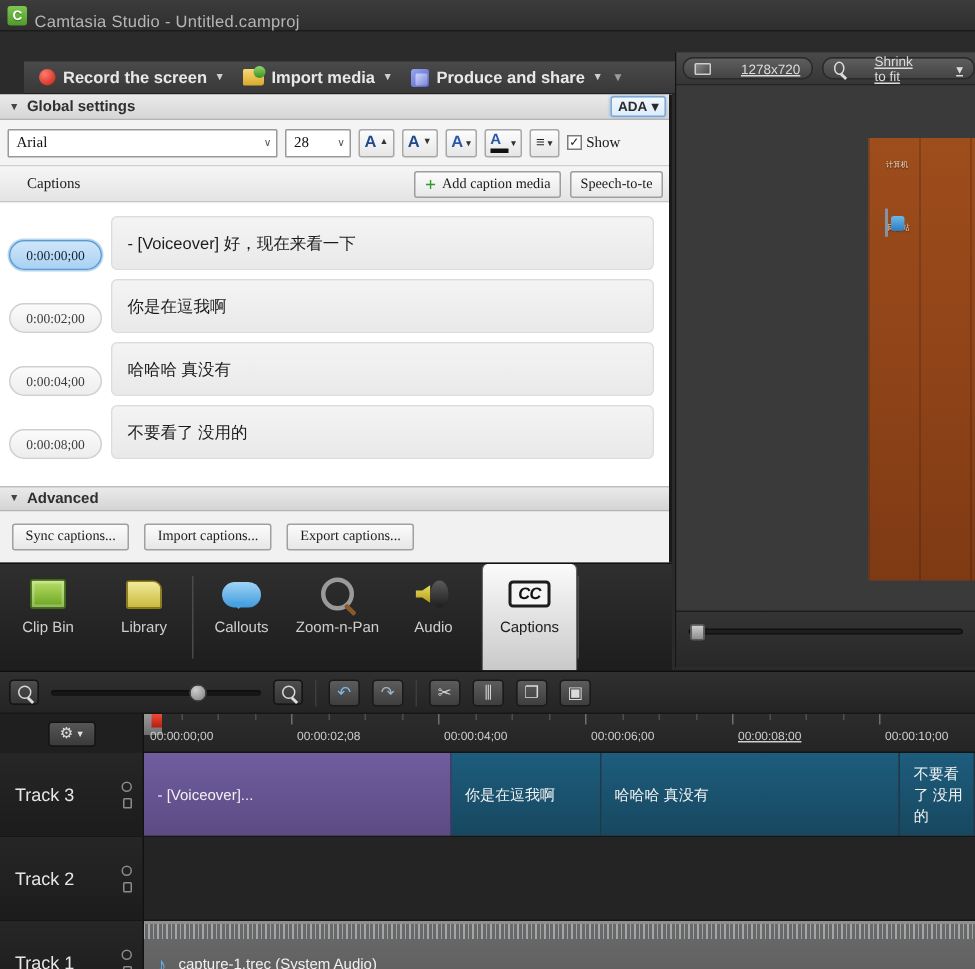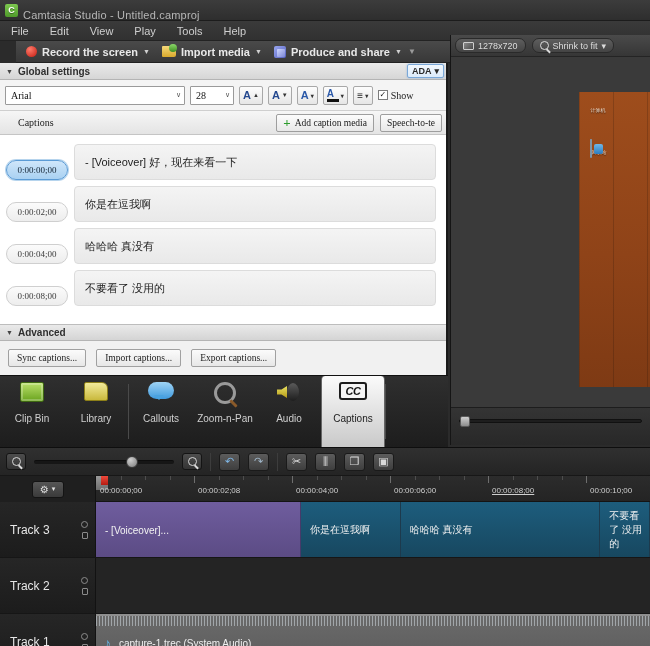--- a/index.html
+++ b/index.html
@@ -174,21 +174,21 @@
     justify-content:flex-start; padding-top:6px; gap:3px;
     color:#cfcfcf; font-size:10px; position:relative;
   }
   .tab .tlabel { text-align:left; line-height:11px; }
   .tab.active {
     background:linear-gradient(#fbfbfb,#c9c9c9); color:#1c1c1c;
     border-left:1px solid #666; border-right:1px solid #666;
     border-radius:4px 4px 0 0;
   }
   .tab-sep { width:1px; background:#4a4a4a; margin:8px 0; }
-  .ic { width:28px; height:28px; display:flex; justify-content:center; }
+  .ic { width:28px; height:28px; display:flex; align-items:center; justify-content:center; }
   .ic-clipbin { width:24px;height:20px;border-radius:2px;
       background:linear-gradient(#b9e06a,#6aa31e); border:1px solid #3f6a11;
       box-shadow: inset 0 0 0 2px rgba(255,255,255,.25); }
   .ic-library { width:24px;height:19px;border-radius:2px 6px 2px 2px;
       background:linear-gradient(#f2ea9a,#c9b93c); border:1px solid #8d7f18; }
   .ic-callout { width:26px;height:17px;border-radius:9px;
       background:linear-gradient(#9fd4f5,#3f9ade); position:relative; }
   .ic-callout:after{content:"";position:absolute;left:6px;bottom:-6px;
       border:5px solid transparent;border-top-color:#4aa3e0;}
   .ic-zoom { width:22px;height:22px;border-radius:50%;
@@ -211,21 +211,21 @@
     position:absolute; left:450px; top:35px; width:200px; height:410px;
     background:#3a3a3a; border-left:1px solid #151515;
   }
   .prev-toolbar {
     height:22px; display:flex; align-items:center; gap:6px; padding-left:4px;
     background:linear-gradient(#4a4a4a,#363636); border-bottom:1px solid #242424;
   }
   .prev-chip {
     height:15px; border-radius:7px; background:linear-gradient(#5e5e5e,#444);
     border:1px solid #2a2a2a; color:#dcdcdc; font-size:9px;
-    display:flex; align-items:center; gap:4px; padding:0 7px;
+    display:flex; align-items:center; gap:20px; padding:0 7px;text-decoration:underline;
   }
   .mon-ic { width:11px;height:8px;border:1px solid #cfcfcf;border-radius:1px;
             background:linear-gradient(135deg,#8a8a8a,#4a4a4a); }
   .mag-ic { width:9px;height:9px;border:1.5px solid #dcdcdc;border-radius:50%;position:relative;}
   .mag-ic:after{content:"";position:absolute;right:-3px;bottom:-2px;width:5px;height:1.5px;
                 background:#dcdcdc;transform:rotate(45deg);}
   .prev-stage { position:absolute; left:0; top:22px; right:0; bottom:38px;
                 background:#3a3a3a; overflow:hidden; }
   .desk {
     position:absolute; left:128px; top:35px; width:150px; height:295px;
@@ -339,28 +339,20 @@
 </head>
 <body>
 
 <div id="app">
 
   <div class="titlebar">
     <div class="app-logo">C</div>
     <div class="title-text">Camtasia Studio - Untitled.camproj</div>
   </div>
 
-  <div class="menubar">
-    <div class="mi">File</div>
-    <div class="mi">Edit</div>
-    <div class="mi">View</div>
-    <div class="mi">Play</div>
-    <div class="mi">Tools</div>
-    <div class="mi">Help</div>
-  </div>
 
   <div class="maintoolbar">
     <div class="tb-btn">
       <span class="rec-dot"></span>
       <span>Record the screen</span>
       <span class="caret">▼</span>
     </div>
     <div class="tb-btn">
       <span class="ic-folder"></span>
       <span>Import media</span>

